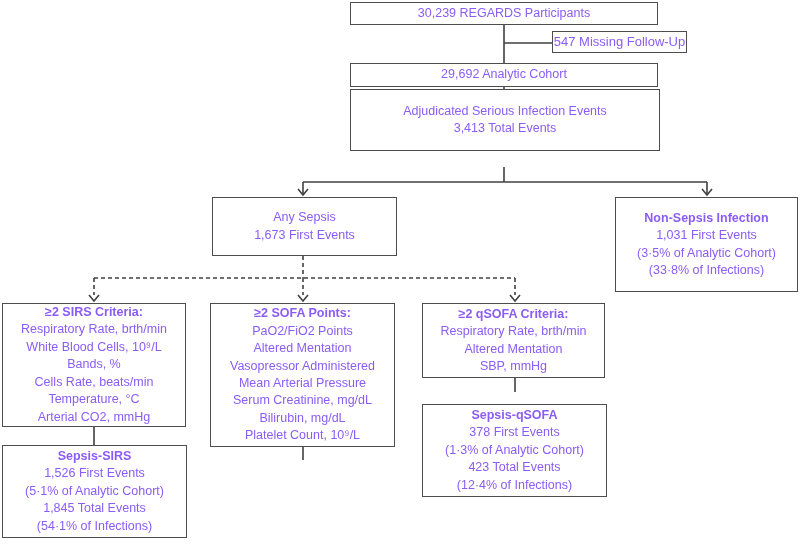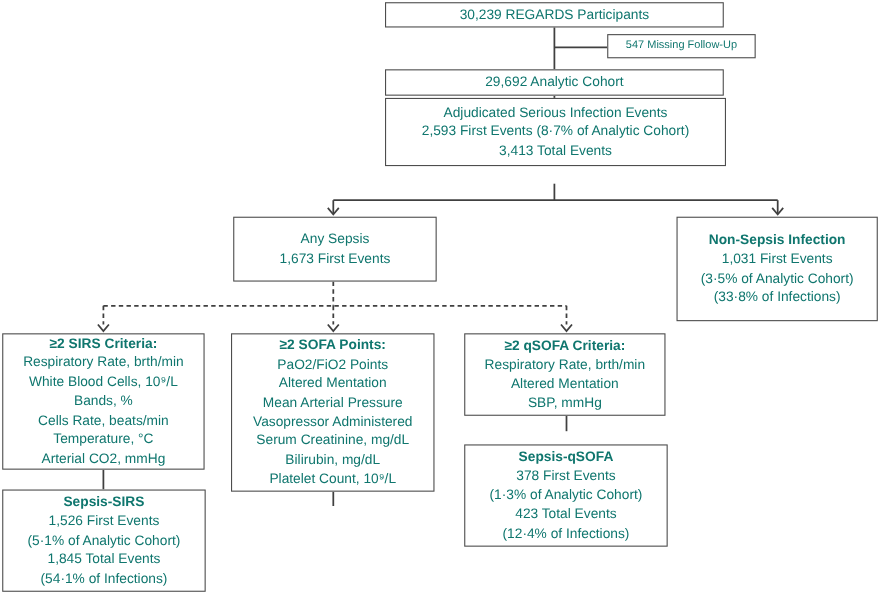--- a/index.html
+++ b/index.html
@@ -2,21 +2,21 @@
 <html><head>
 <meta charset="utf-8">
 <style>
   html, body { margin: 0; padding: 0; background: #ffffff; }
   .canvas {
     position: relative;
     width: 800px;
     height: 555px;
     background: #ffffff;
     font-family: "Liberation Sans", "DejaVu Sans", sans-serif;
-    color: #0f766e;
+    color: #8b5cf6;
     overflow: hidden;
   }
   .connector-layer {
     position: absolute;
     left: 0; top: 0;
     width: 800px; height: 555px;
   }
   .box {
     position: absolute;
     box-sizing: border-box;
@@ -25,21 +25,21 @@
     display: flex;
     flex-direction: column;
     align-items: center;
     justify-content: center;
     text-align: center;
     font-size: 12.5px;
     line-height: 17.4px;
   }
   .box .line { white-space: nowrap; }
   .bold { font-weight: bold; }
-  .small { font-size: 10px; line-height: 12px; }
+  .small { font-size: 13px; line-height: 12px; }
 </style>
 </head>
 <body>
 
 <div class="canvas">
 
   <svg class="connector-layer" viewBox="0 0 800 555" xmlns="http://www.w3.org/2000/svg" fill="none" stroke="#404040" stroke-width="1.6">
 
     <path d="M504 24 V63"></path>
 
@@ -75,21 +75,20 @@
   <div class="box" style="left:552px;top:31px;width:135px;height:22px">
     <div class="line small">547 Missing Follow-Up</div>
   </div>
 
   <div class="box" style="left:350px;top:63px;width:308px;height:24px">
     <div class="line">29,692 Analytic Cohort</div>
   </div>
 
   <div class="box" style="left:350px;top:89px;width:310px;height:62px">
     <div class="line">Adjudicated Serious Infection Events</div>
-    <div class="line">2,593 First Events (8·7% of Analytic Cohort)</div>
     <div class="line">3,413 Total Events</div>
   </div>
 
   <div class="box" style="left:212px;top:197px;width:185px;height:59px">
     <div class="line">Any Sepsis</div>
     <div class="line">1,673 First Events</div>
   </div>
 
   <div class="box" style="left:615px;top:197px;width:183px;height:95px">
     <div class="line bold">Non-Sepsis Infection</div>
@@ -105,22 +104,22 @@
     <div class="line">Bands, %</div>
     <div class="line">Cells Rate, beats/min</div>
     <div class="line">Temperature, °C</div>
     <div class="line">Arterial CO2, mmHg</div>
   </div>
 
   <div class="box" style="left:210px;top:303px;width:185px;height:144px">
     <div class="line bold">≥2 SOFA Points:</div>
     <div class="line">PaO2/FiO2 Points</div>
     <div class="line">Altered Mentation</div>
+    <div class="line">Vasopressor Administered</div>
     <div class="line">Mean Arterial Pressure</div>
-    <div class="line">Vasopressor Administered</div>
     <div class="line">Serum Creatinine, mg/dL</div>
     <div class="line">Bilirubin, mg/dL</div>
     <div class="line">Platelet Count, 10⁹/L</div>
   </div>
 
   <div class="box" style="left:422px;top:303px;width:183px;height:75px">
     <div class="line bold">≥2 qSOFA Criteria:</div>
     <div class="line">Respiratory Rate, brth/min</div>
     <div class="line">Altered Mentation</div>
     <div class="line">SBP, mmHg</div>

